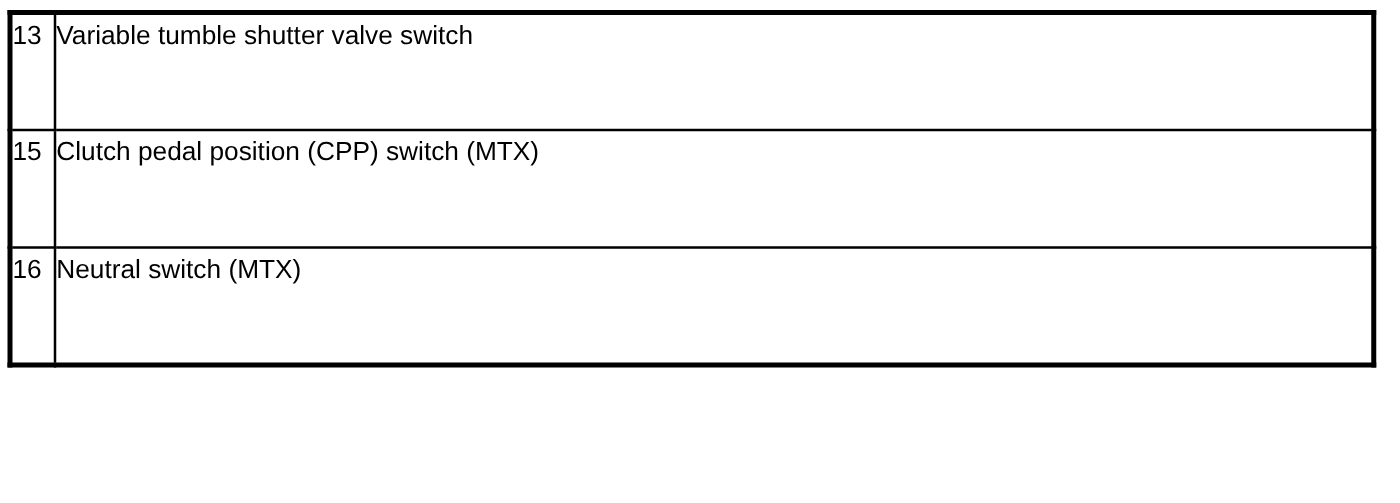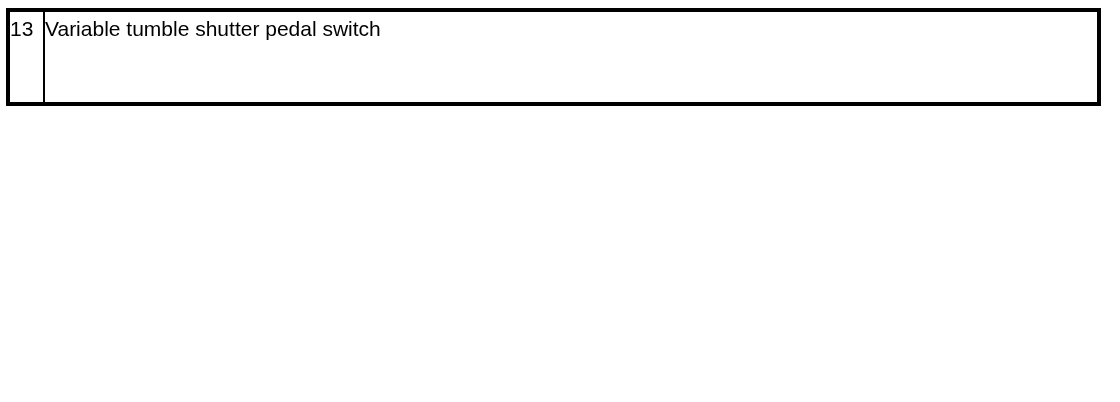--- a/index.html
+++ b/index.html
@@ -42,16 +42,24 @@
     padding-left: 6px;
   }
 </style>
 </head>
 <body>
 
 <table class="component-table">
   <tbody>
     <tr>
       <td class="num-cell">13</td>
-      <td class="label-cell">Variable tumble shutter pedal switch</td>
+      <td class="label-cell">Variable tumble shutter valve switch</td>
+    </tr>
+    <tr>
+      <td class="num-cell">15</td>
+      <td class="label-cell">Clutch pedal position (CPP) switch (MTX)</td>
+    </tr>
+    <tr>
+      <td class="num-cell">16</td>
+      <td class="label-cell">Neutral switch (MTX)</td>
     </tr>
   </tbody>
 </table>
 
 </body></html>

